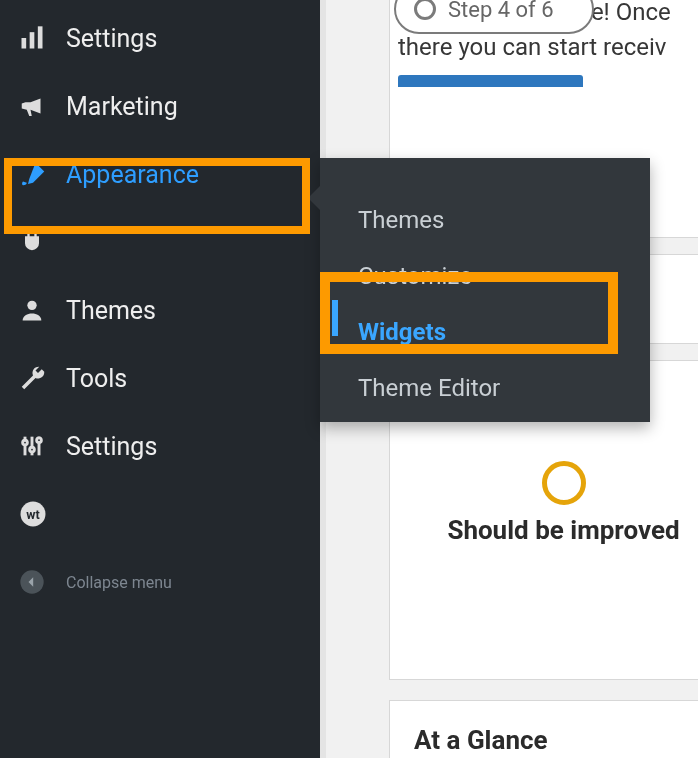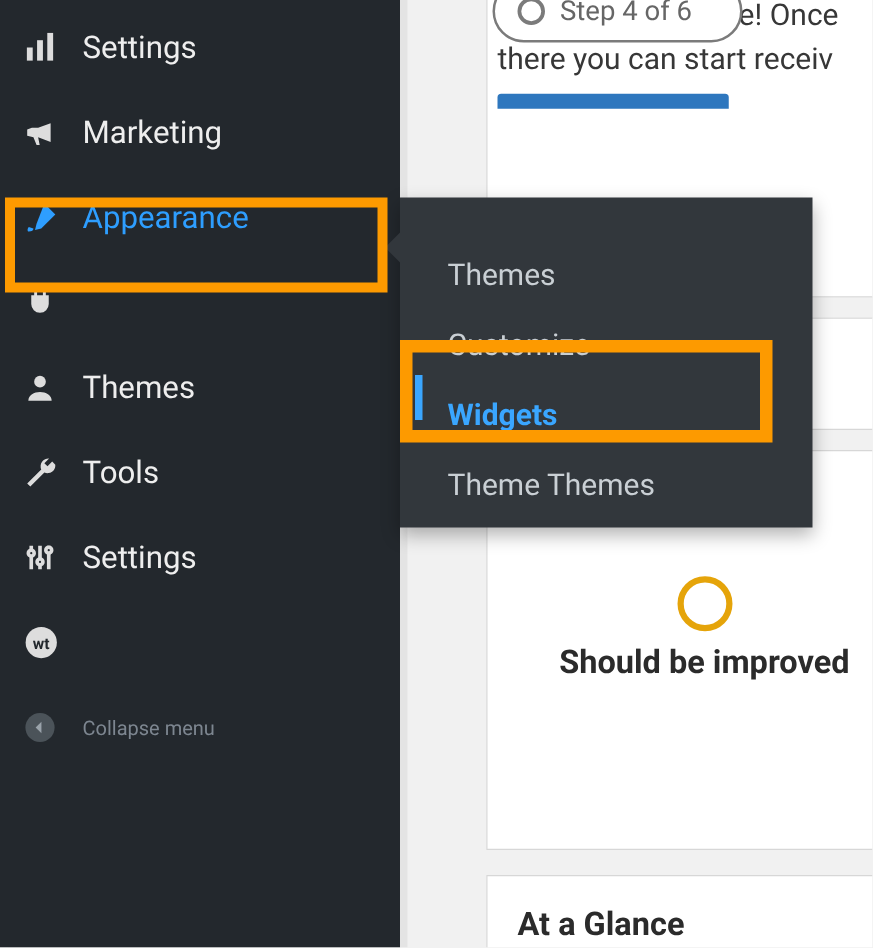--- a/index.html
+++ b/index.html
@@ -297,20 +297,20 @@
     <div class="sub-item">
       <span>Themes</span>
     </div>
     <div class="sub-item">
       <span>Customize</span>
     </div>
     <div class="sub-item active">
       <span>Widgets</span>
     </div>
     <div class="sub-item">
-      <span>Theme Themes</span>
+      <span>Theme Editor</span>
     </div>
   </div>
 
   <div class="appearance-highlight"></div>
   <div class="sub-highlight"></div>
 
 </div>
 
 </body></html>

